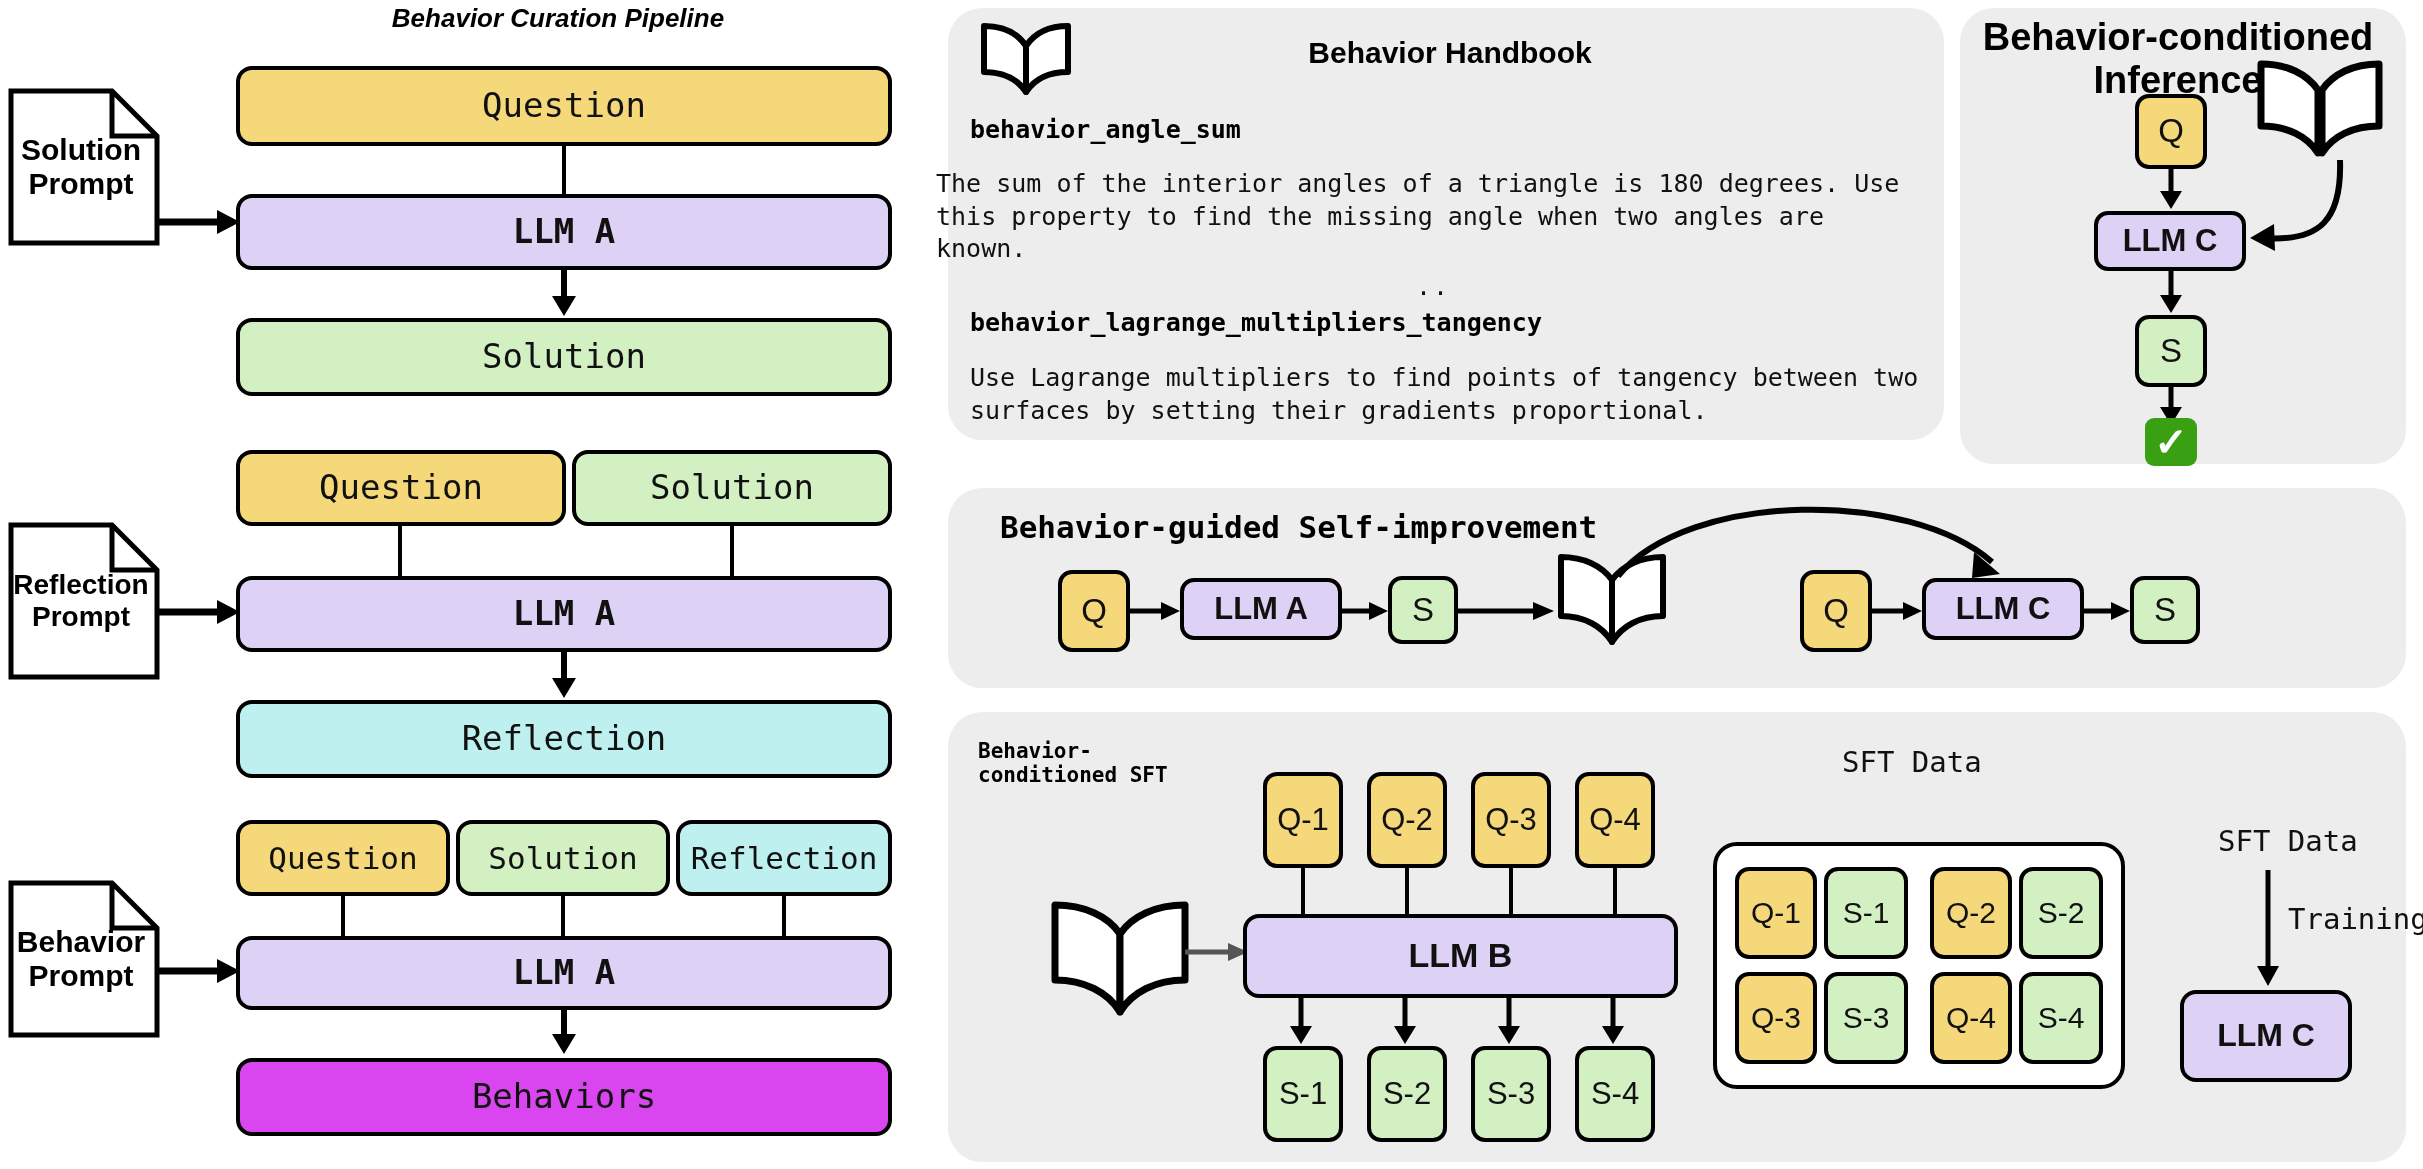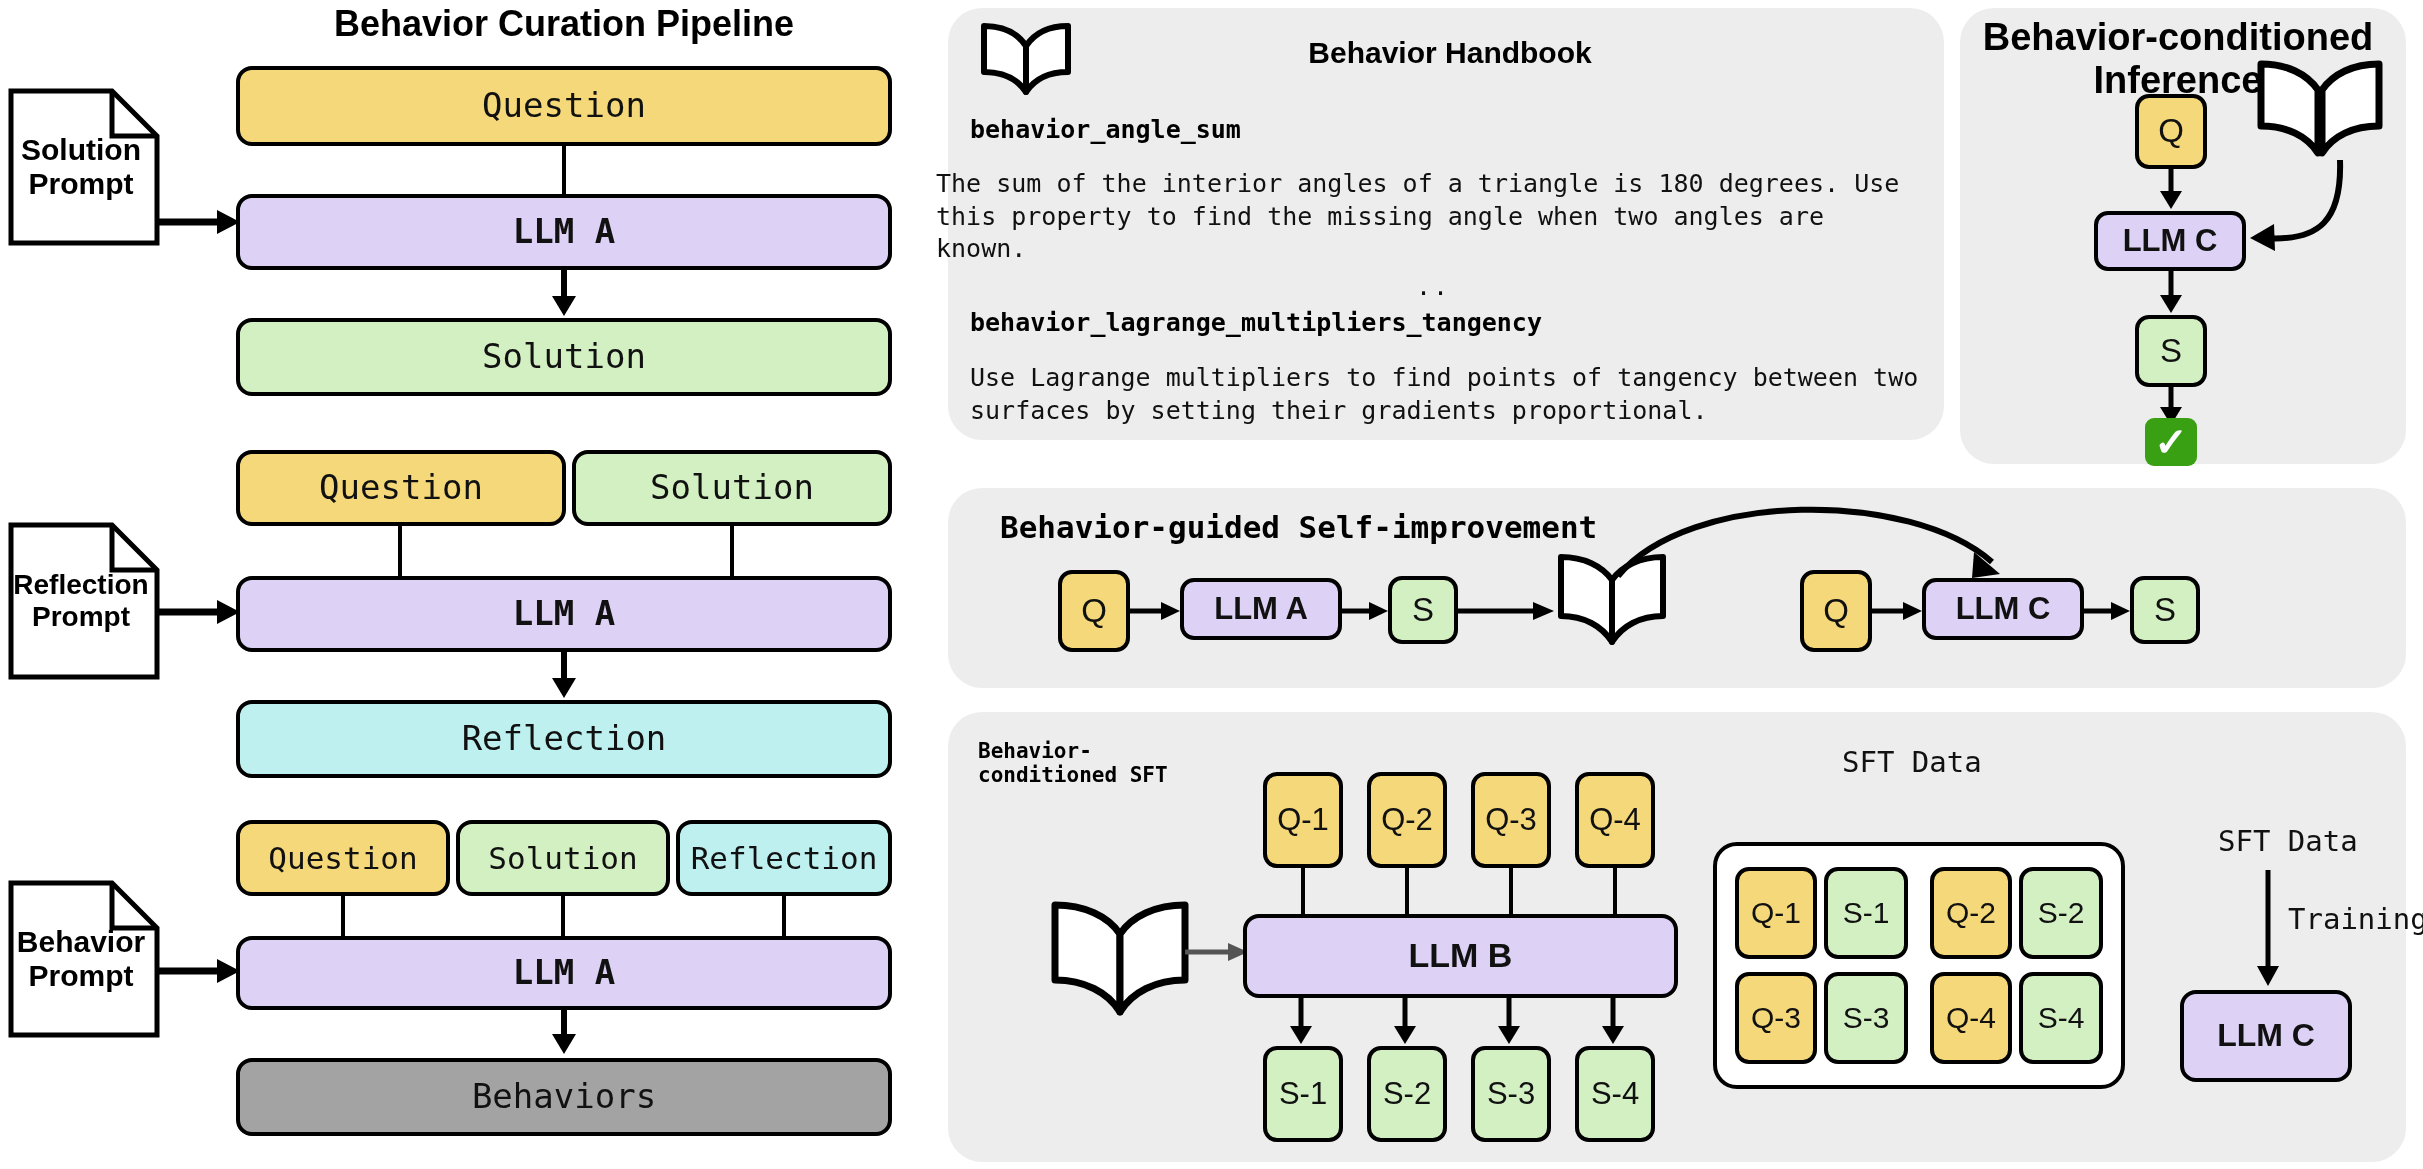--- a/index.html
+++ b/index.html
@@ -9,21 +9,21 @@
 
   
   .node{position:absolute;box-sizing:border-box;border:4px solid #000;
         border-radius:16px;display:flex;align-items:center;justify-content:center;
         font-family:"DejaVu Sans Mono","Liberation Mono",monospace;
         color:#111;text-align:center;line-height:1.05;}
   .node.sans{font-family:"Liberation Sans",sans-serif;}
   .q{background:#f5d87a;}
   .s{background:#d3f0c3;}
   .r{background:#bdf0ef;}
-  .b{background:#a3a3a3;}
+  .b{background:#d946ef;}
   .llm{background:#ddd2f5;font-weight:bold;}
 
   
   .doc{position:absolute;}
   .doc .txt{position:absolute;left:0;right:0;top:50%;transform:translateY(-50%);
             text-align:center;font-weight:bold;font-size:30px;line-height:1.14;
             font-family:"Liberation Sans",sans-serif;color:#000;}
 
   
   .vline{position:absolute;background:#000;width:4px;}
@@ -51,21 +51,21 @@
   .sft-frame{position:absolute;border:4px solid #000;border-radius:24px;background:#fff;box-sizing:border-box;}
 
   .check{position:absolute;background:#3aa013;border-radius:9px;
          display:flex;align-items:center;justify-content:center;
          color:#fff;font-size:40px;font-weight:bold;line-height:1;}
   svg{overflow:visible;}
 </style>
 </head>
 <body>
 
-<div class="title-sans" style="left:294px;top:4px;width:540px;font-size:36px;">Behavior Curation Pipeline</div>
+<div class="title-sans" style="left:288px;top:4px;width:540px;font-size:26px;font-style:italic;">Behavior Curation Pipeline</div>
 
 <div class="doc" style="left:8px;top:88px;width:152px;height:158px;">
   <svg width="152" height="158" viewBox="0 0 152 158">
     <path d="M3,3 H104 L149,48 V155 H3 Z" fill="#fff" stroke="#000" stroke-width="5"></path>
     <path d="M104,3 V48 H149" fill="none" stroke="#000" stroke-width="5"></path>
   </svg>
   <div class="txt" style="padding-right:6px;">
     <span>Solution</span><br>
     <span>Prompt</span>
   </div>

